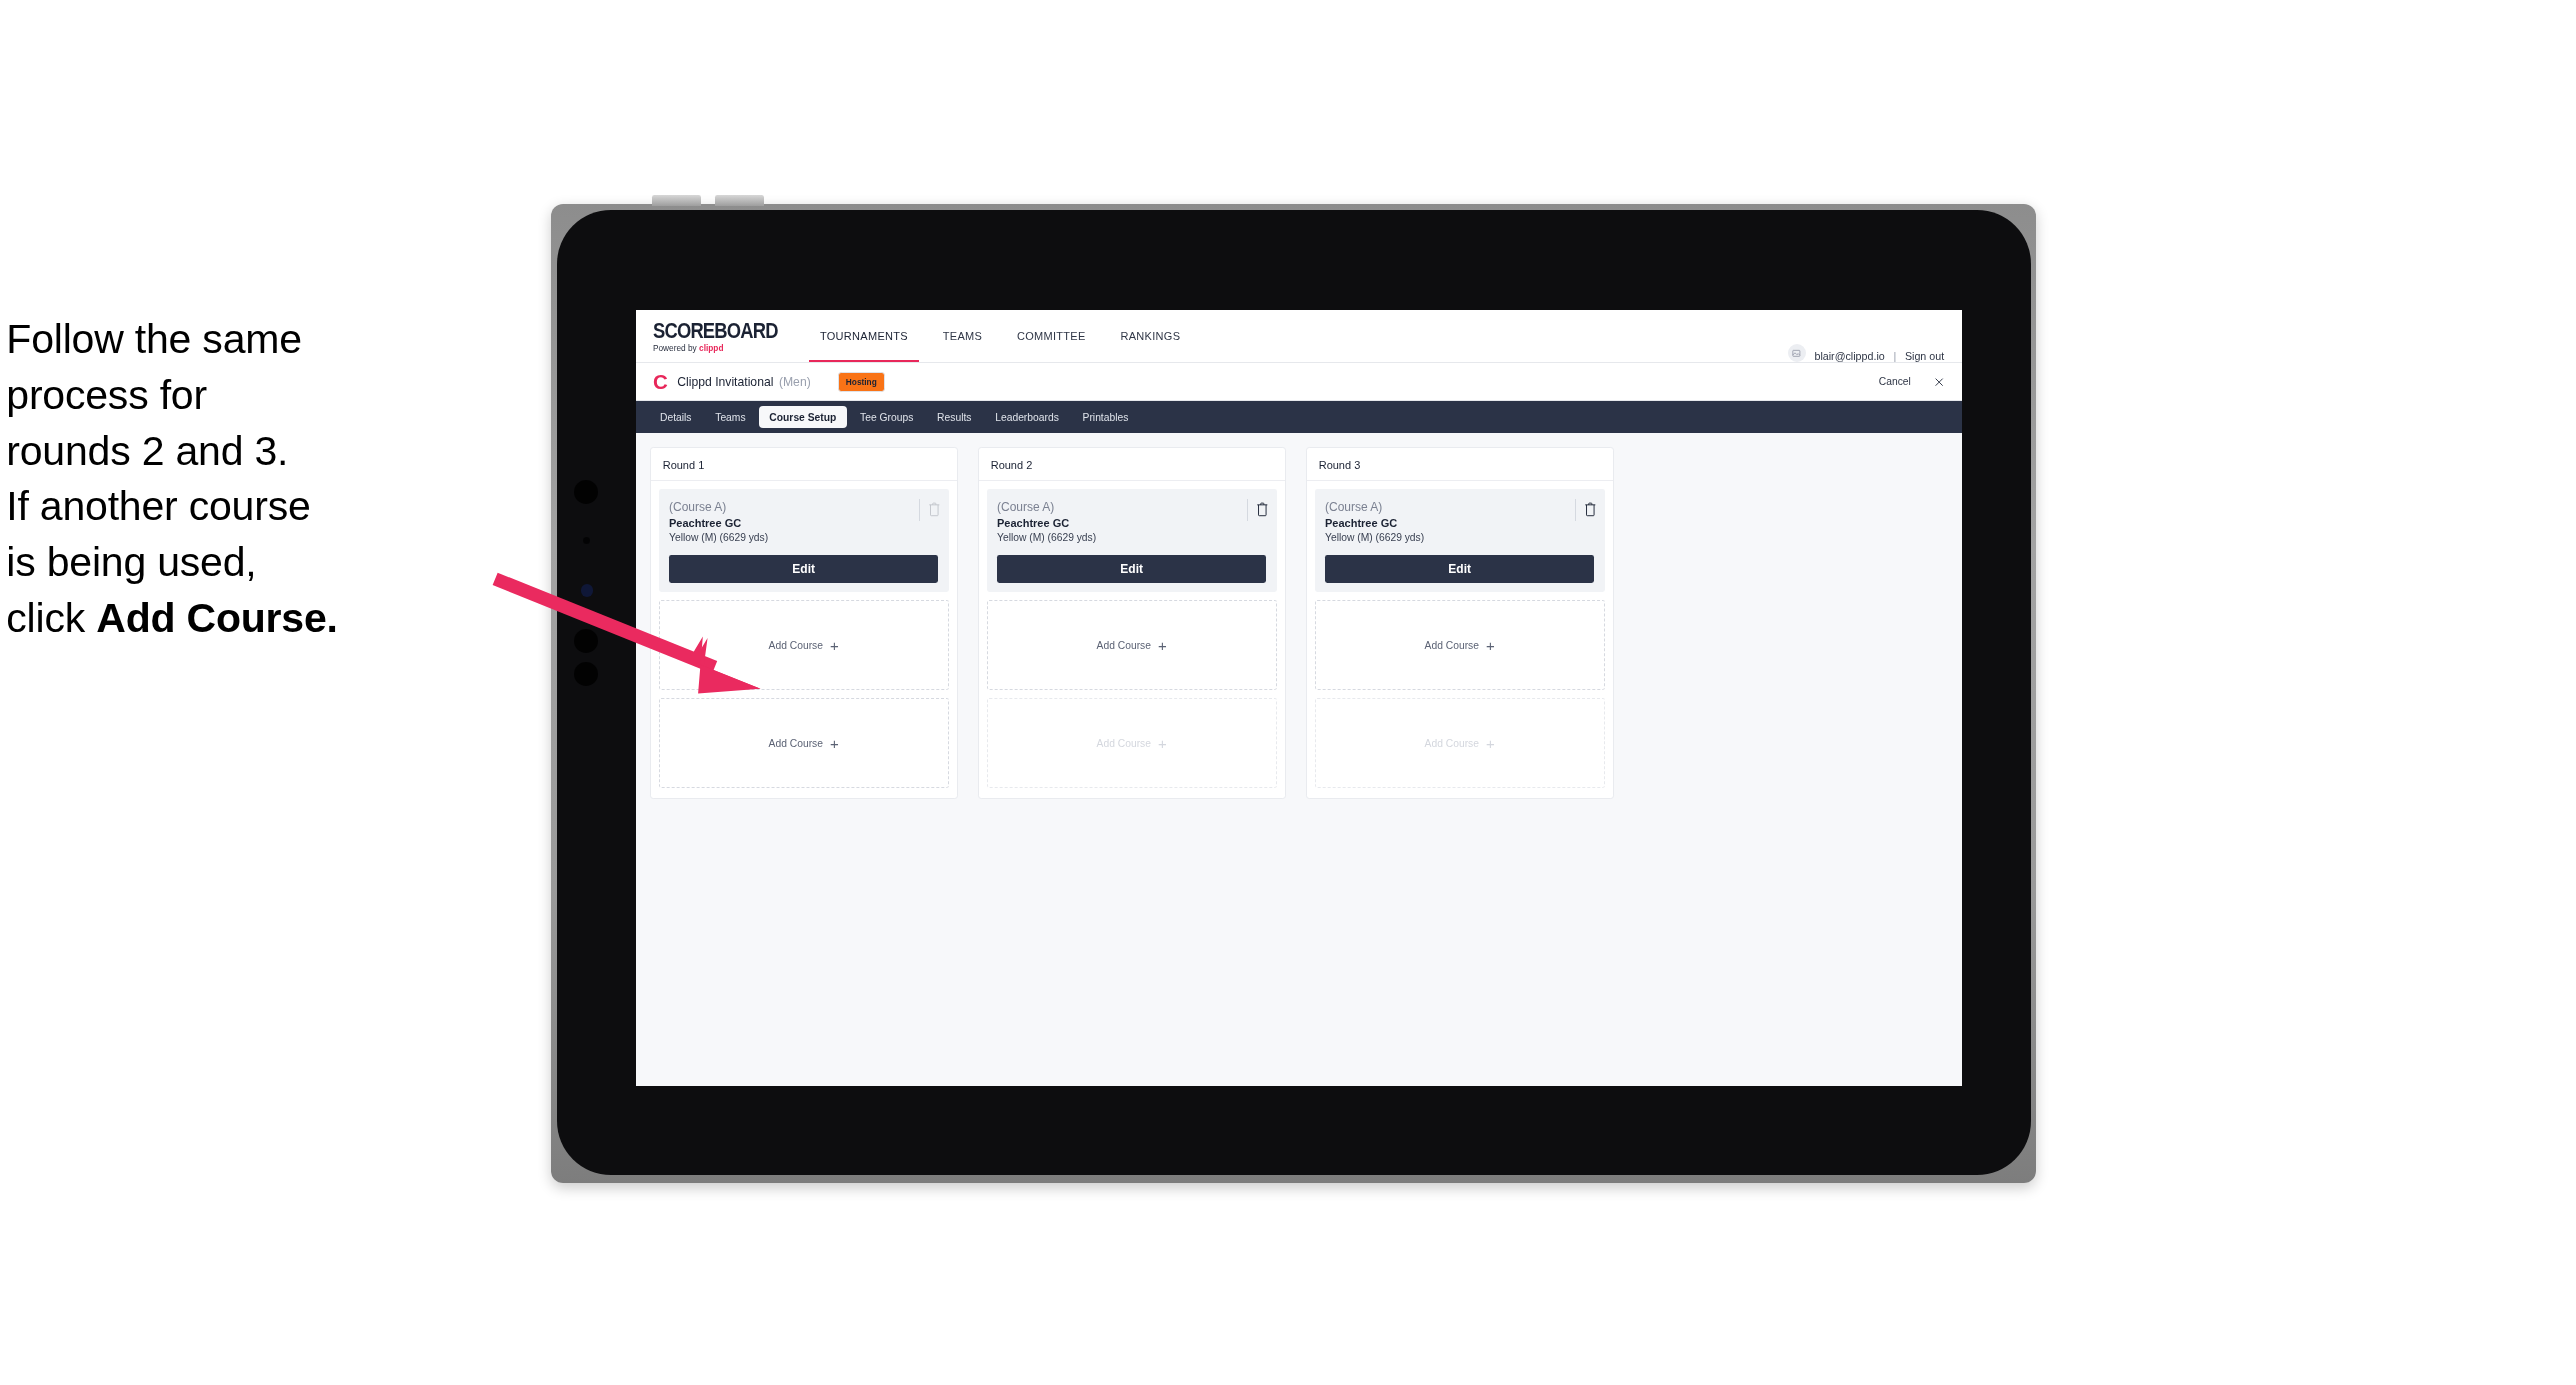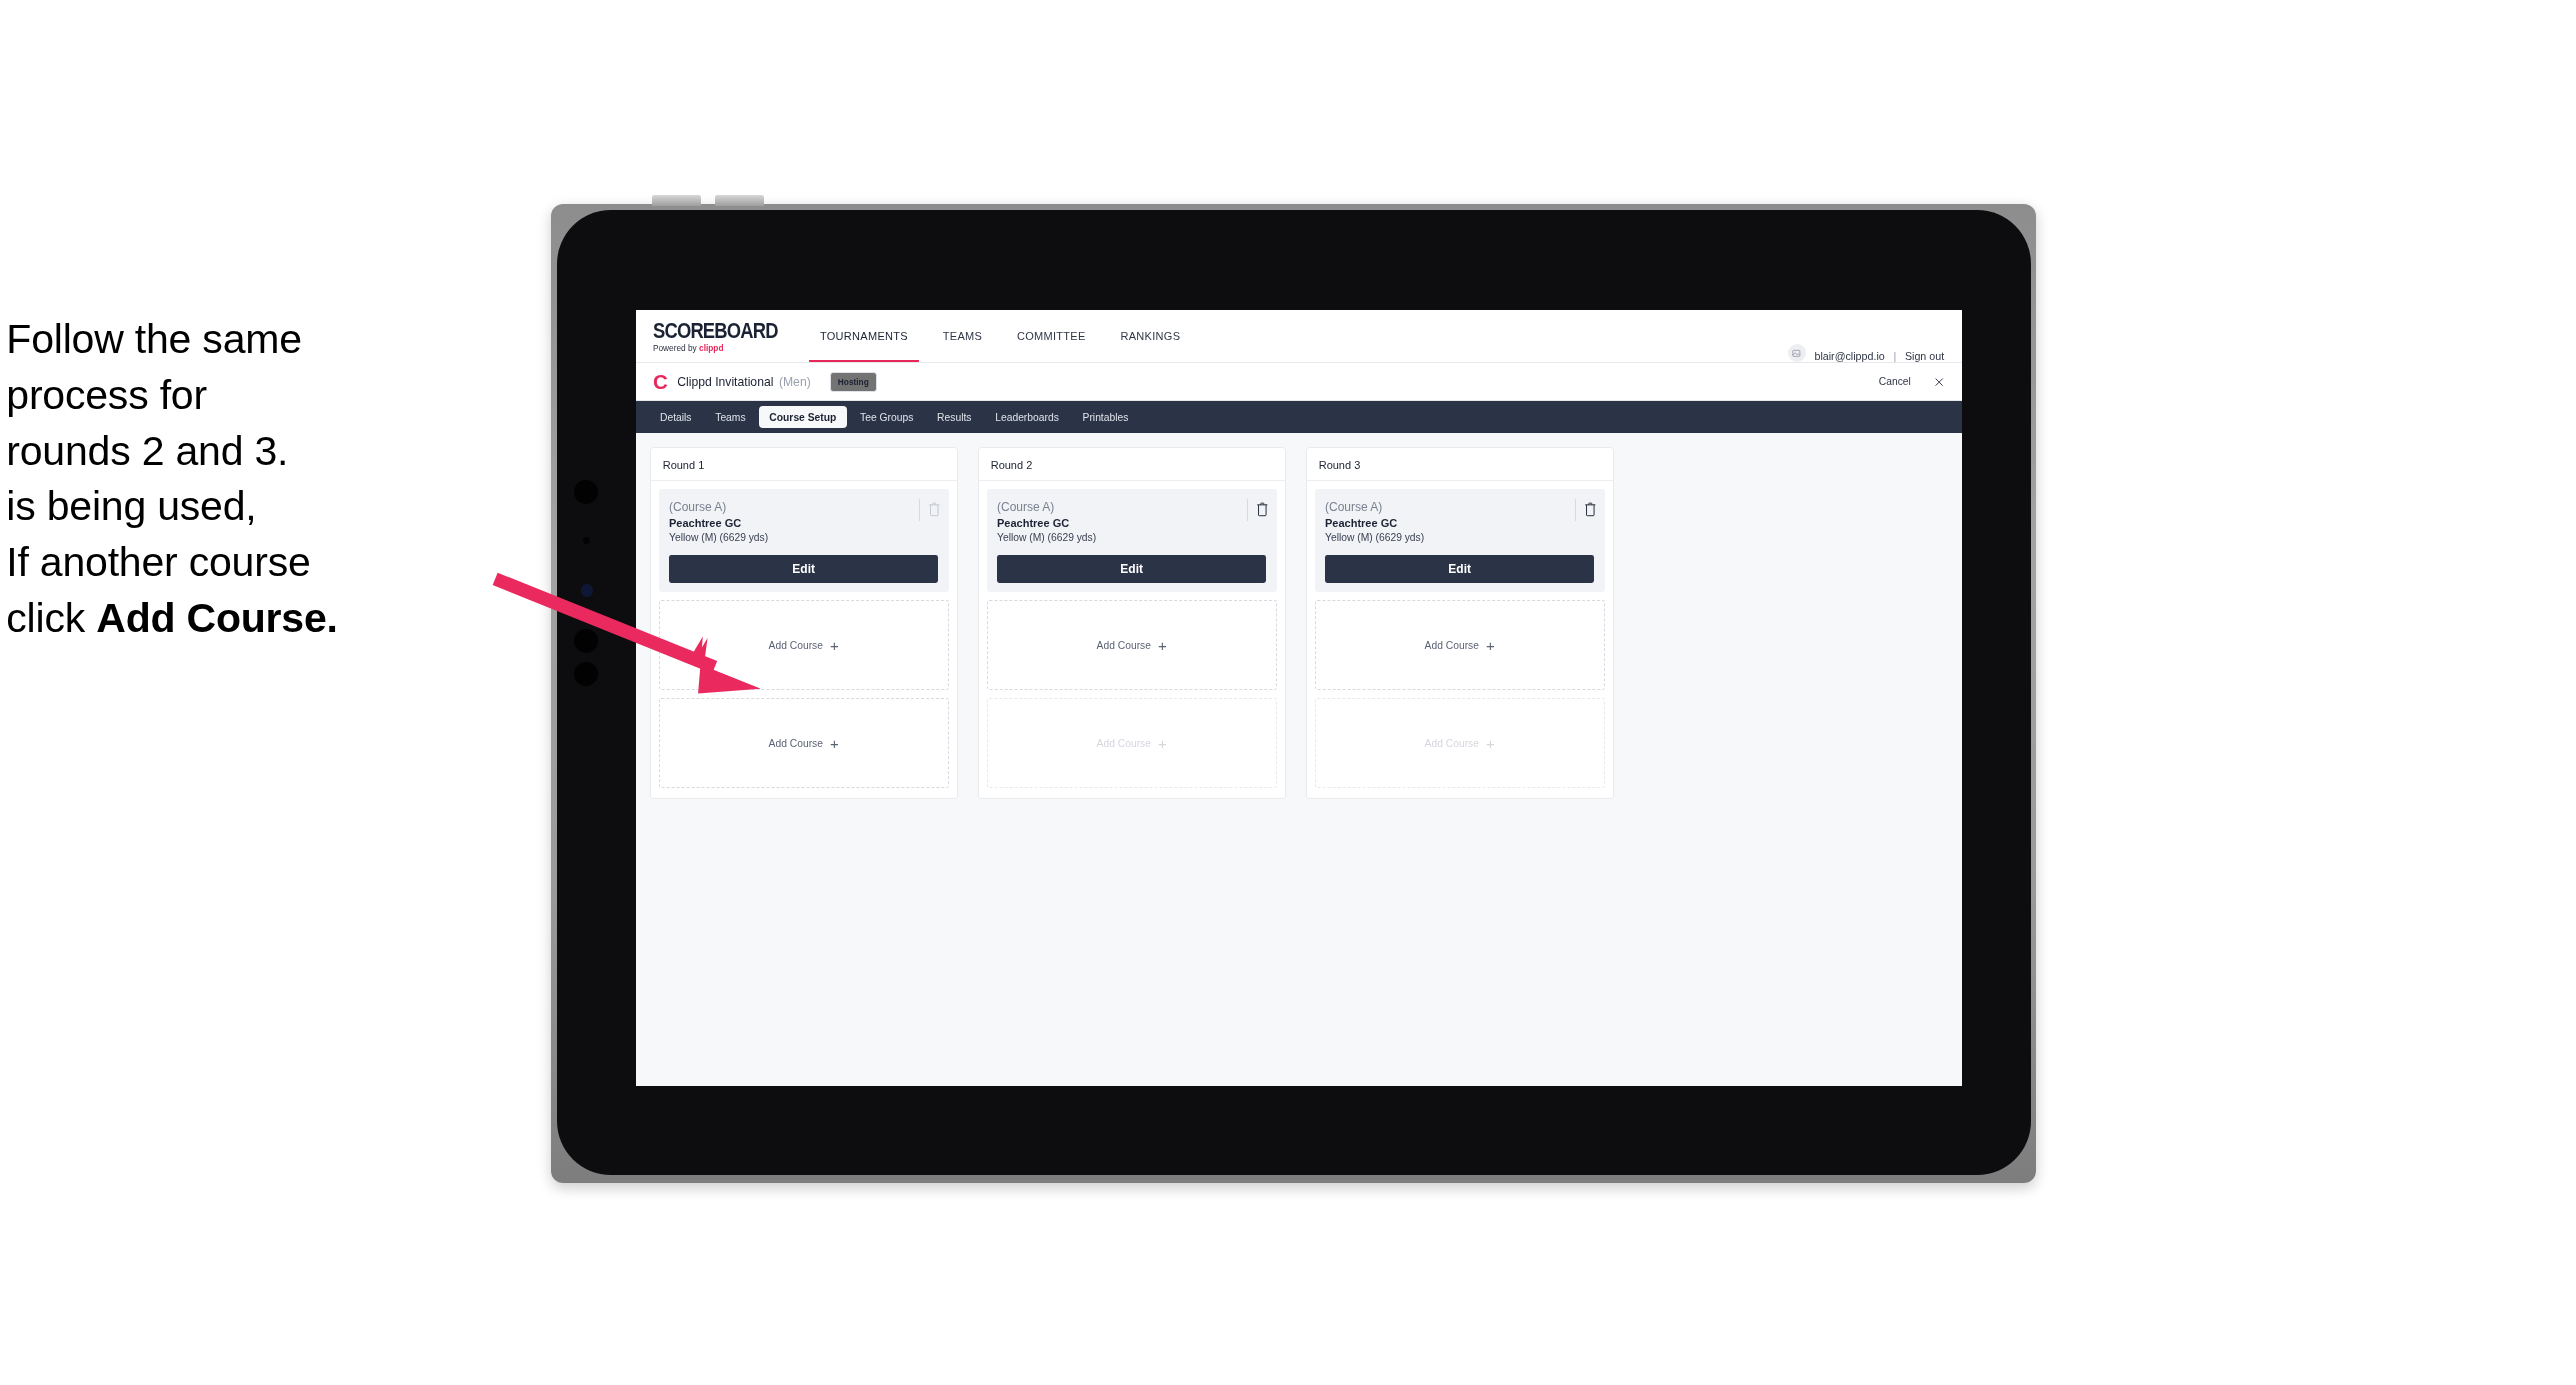--- a/index.html
+++ b/index.html
@@ -122,22 +122,22 @@
     border-bottom: 0.8px solid #e6e8ec;
   }
   .clogo {
     font-family:"Liberation Sans", sans-serif;
     font-weight: 800; font-size: 20.5px; color:#e8275a; line-height:1;
     margin-right: 9.5px;
   }
   .tour-title { font-size: 12.2px; color:#1b2233; }
   .tour-gender { font-size: 12.2px; color:#9aa0ae; margin-left: 5.5px; }
   .hosting-chip {
-    margin-left: 19px; font-size: 8.3px; font-weight:700; color:#1b2233;
-    border:0.8px solid #dfe2e8; border-radius:3.2px; padding: 4px 7.1px; background:#737373;
+    margin-left: 27px; font-size: 8.3px; font-weight:700; color:#1b2233;
+    border:0.8px solid #dfe2e8; border-radius:3.2px; padding: 4px 7.1px; background:#f97316;
   }
   .tourbar-right { margin-left:auto; display:flex; align-items:center; gap:23px; font-size:10.3px; color:#2f3646;}
 
   
   .tabstrip {
     height: 32px; background:#2b3347;
     display:flex; align-items:center; padding: 0 14.2px; gap: 3.2px;
   }
   .tab {
     font-size: 10.3px; color:#dfe3ea; padding: 5.5px 10.3px; border-radius:4px;
@@ -203,22 +203,22 @@
 </style>
 </head>
 <body>
 
 <div id="root">
 
   <div class="instruction">
     <div>Follow the same</div>
     <div>process for</div>
     <div>rounds 2 and 3.</div>
+    <div>If another course</div>
     <div>is being used,</div>
-    <div>If another course</div>
     <div><span>click </span><span class="bold">Add Course.</span></div>
   </div>
 
   <div class="tablet">
     <div class="vol-btn vol-1"></div>
     <div class="vol-btn vol-2"></div>
     <div class="tablet-body">
       <div class="lens lens-a"></div>
       <div class="lens lens-b"></div>
       <div class="lens lens-c"></div>

